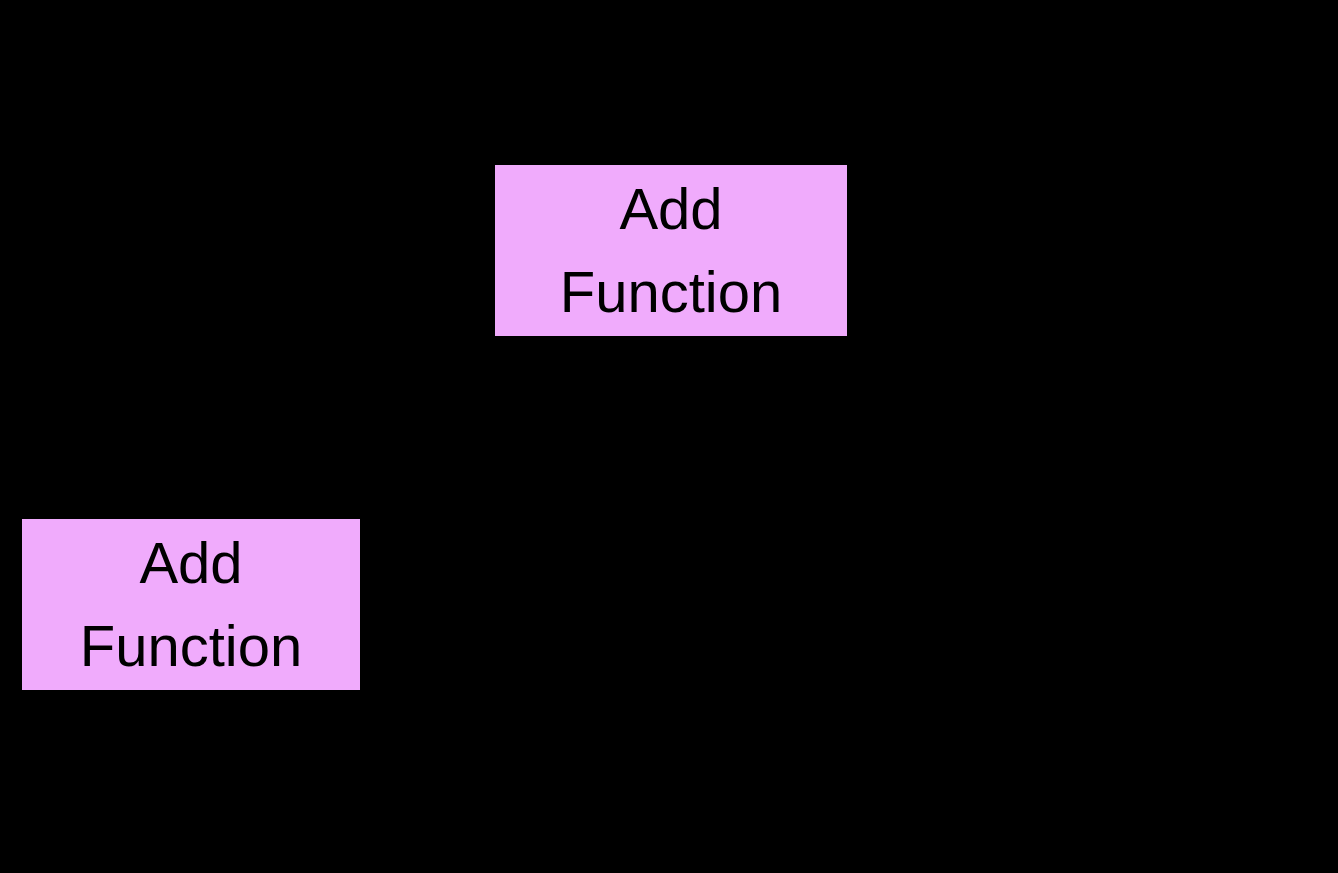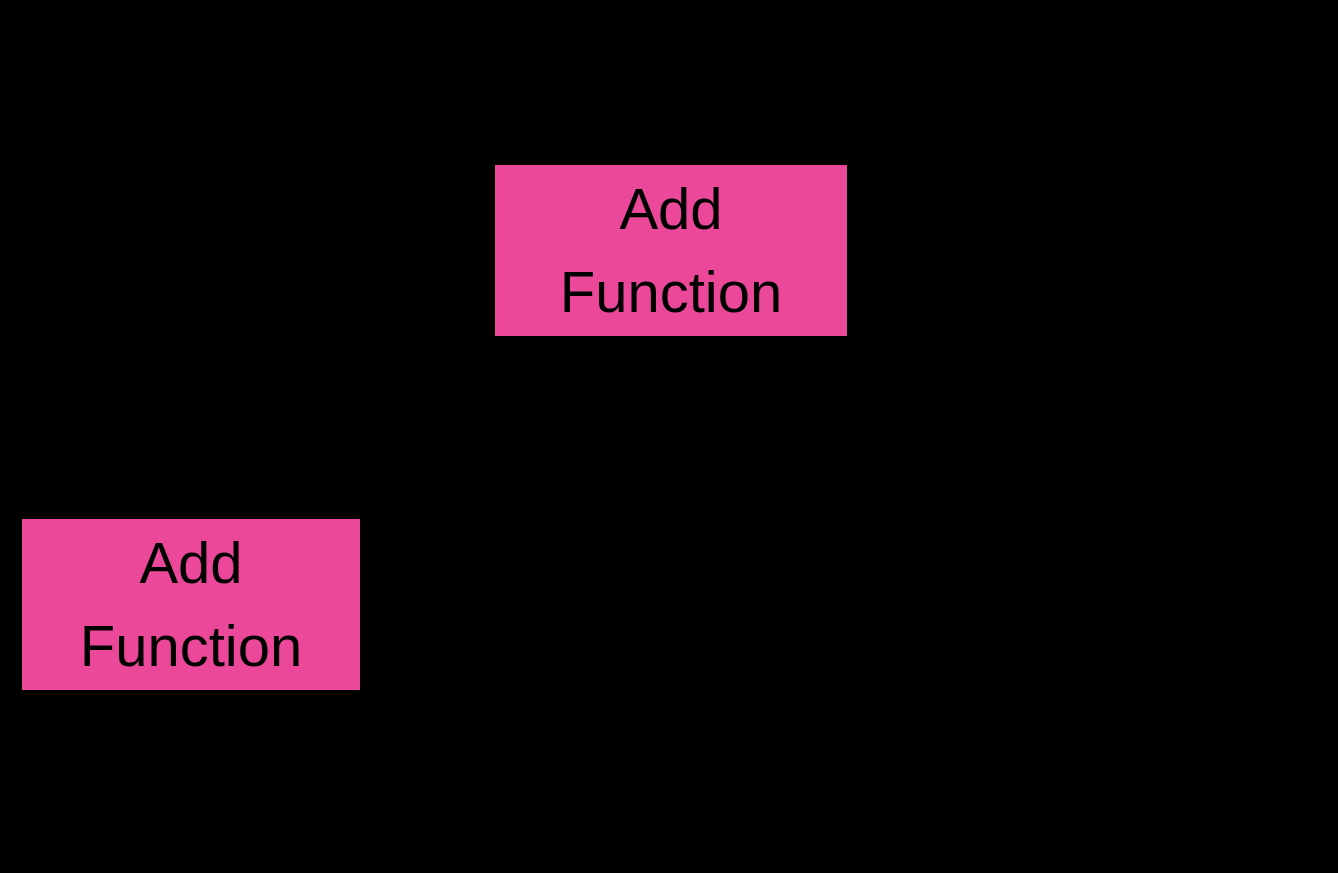--- a/index.html
+++ b/index.html
@@ -20,21 +20,21 @@
     height: 873px;
     background: #000000;
   }
   .node {
     position: absolute;
     box-sizing: border-box;
     display: flex;
     flex-direction: column;
     align-items: center;
     justify-content: center;
-    background: #ec4899;
+    background: #f0abfc;
     border: 2px solid #000000;
     color: #000000;
     font-family: "Liberation Sans", sans-serif;
     font-size: 58px;
     line-height: 1.42;
     font-weight: 400;
     letter-spacing: 0px;
     text-align: center;
     white-space: nowrap;
     -webkit-font-smoothing: antialiased;

